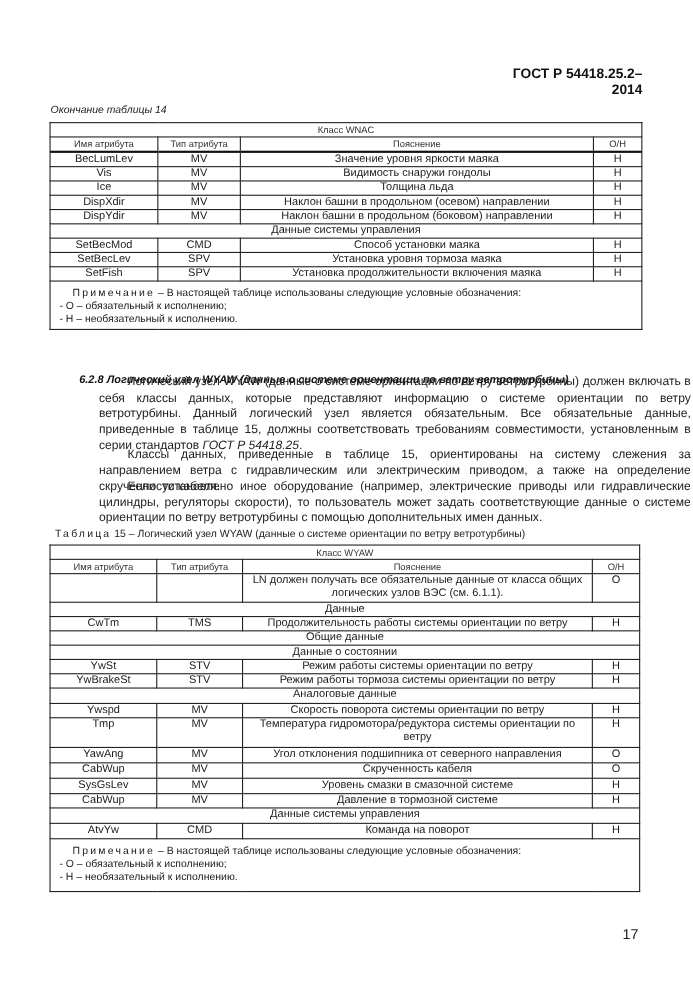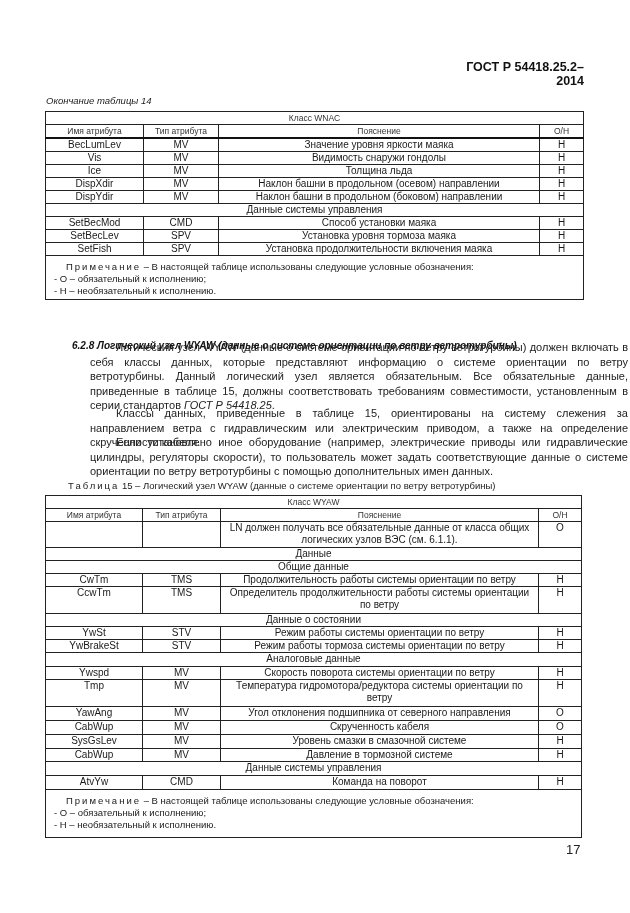--- a/index.html
+++ b/index.html
@@ -30,21 +30,21 @@
     }
     .spaced { letter-spacing: 2px; margin-left: 12px; }
     .section-title {
       left: 72px; top: 340px; font-weight: bold; font-size: 10px; color: #111; font-style: italic;
     }
     .para {
       left: 46px; width: 538px; font-size: 11px; line-height: 14.5px;
       text-align: justify; color: #222; margin-left: 44px;
     }
     .para .indent { display: inline-block; width: 26px; }
-    .table15-caption { left: 56px; top: 480px; font-size: 9.5px; color: #222; }
+    .table15-caption { left: 38px; top: 480px; font-size: 9.5px; color: #222; }
     .page-num { left: 566px; top: 842px; font-size: 13px; color: #222; }
     i.it { font-style: italic; }
   </style>
 </head>
 <body>
 
 <div class="abs doc-header">ГОСТ Р 54418.25.2–2014</div>
 
 <div class="abs table-caption-cont">Окончание таблицы 14</div>
 
@@ -156,33 +156,27 @@
   <tr style="height:26px">
     <td></td>
     <td></td>
     <td>LN должен получать все обязательные данные от класса общих логических узлов ВЭС (см. 6.1.1).</td>
     <td>О</td>
   </tr>
   <tr style="height:13px">
     <td colspan="4">Данные</td>
   </tr>
   <tr style="height:13px">
-    <td colspan="4">Общие данные</td>
-  </tr>
-  <tr style="height:13px">
     <td>CwTm</td>
     <td>TMS</td>
     <td>Продолжительность работы системы ориентации по ветру</td>
     <td>Н</td>
   </tr>
-  <tr style="height:27px">
-    <td>CcwTm</td>
-    <td>TMS</td>
-    <td>Определитель продолжительности работы системы ориентации по ветру</td>
-    <td>Н</td>
+  <tr style="height:13px">
+    <td colspan="4">Общие данные</td>
   </tr>
   <tr style="height:13px">
     <td colspan="4">Данные о состоянии</td>
   </tr>
   <tr style="height:13px">
     <td>YwSt</td>
     <td>STV</td>
     <td>Режим работы системы ориентации по ветру</td>
     <td>Н</td>
   </tr>

